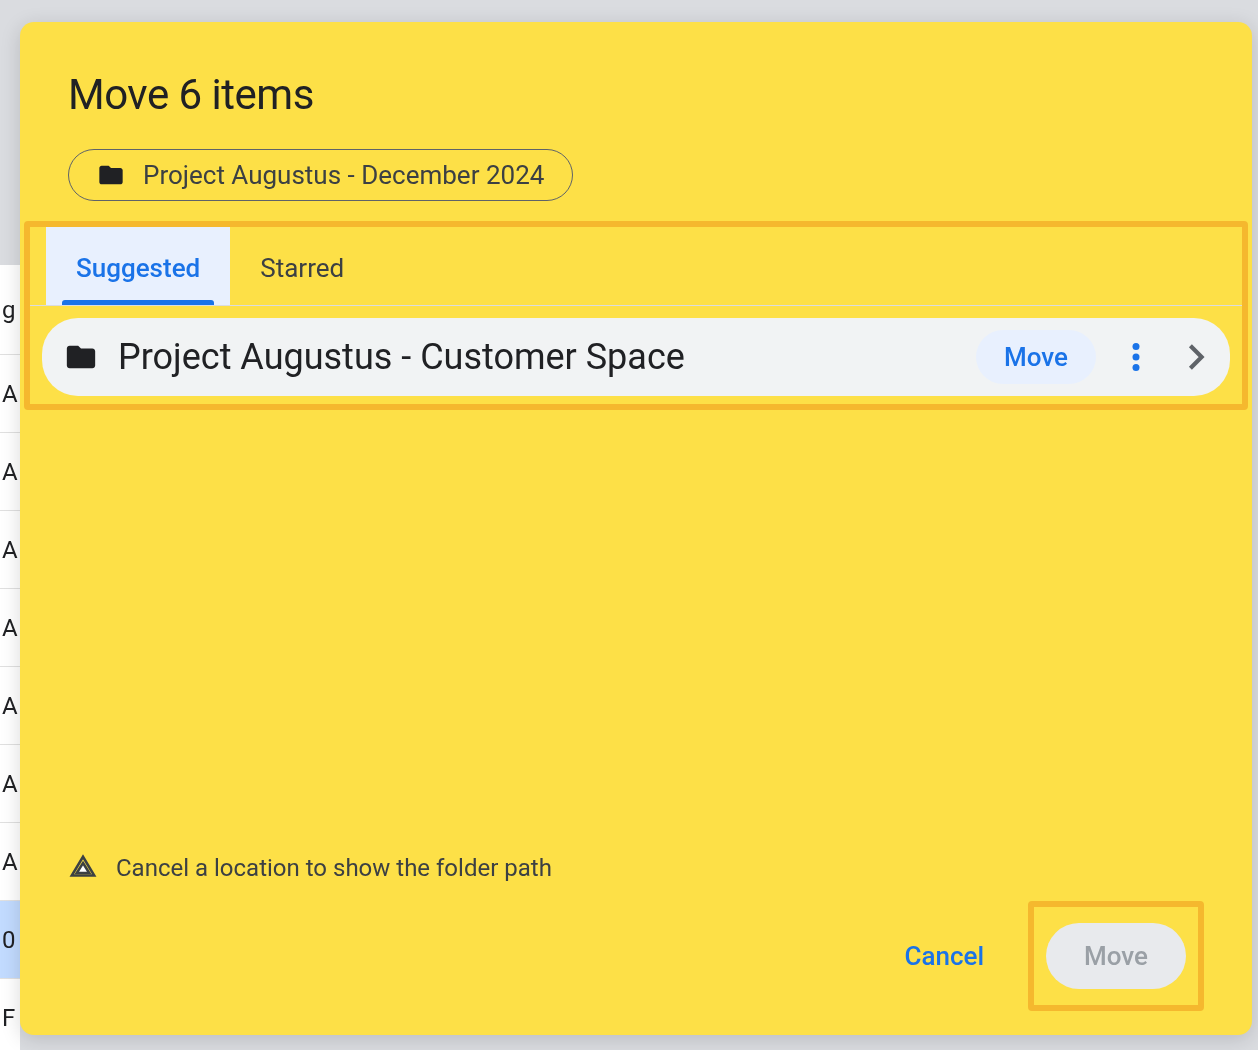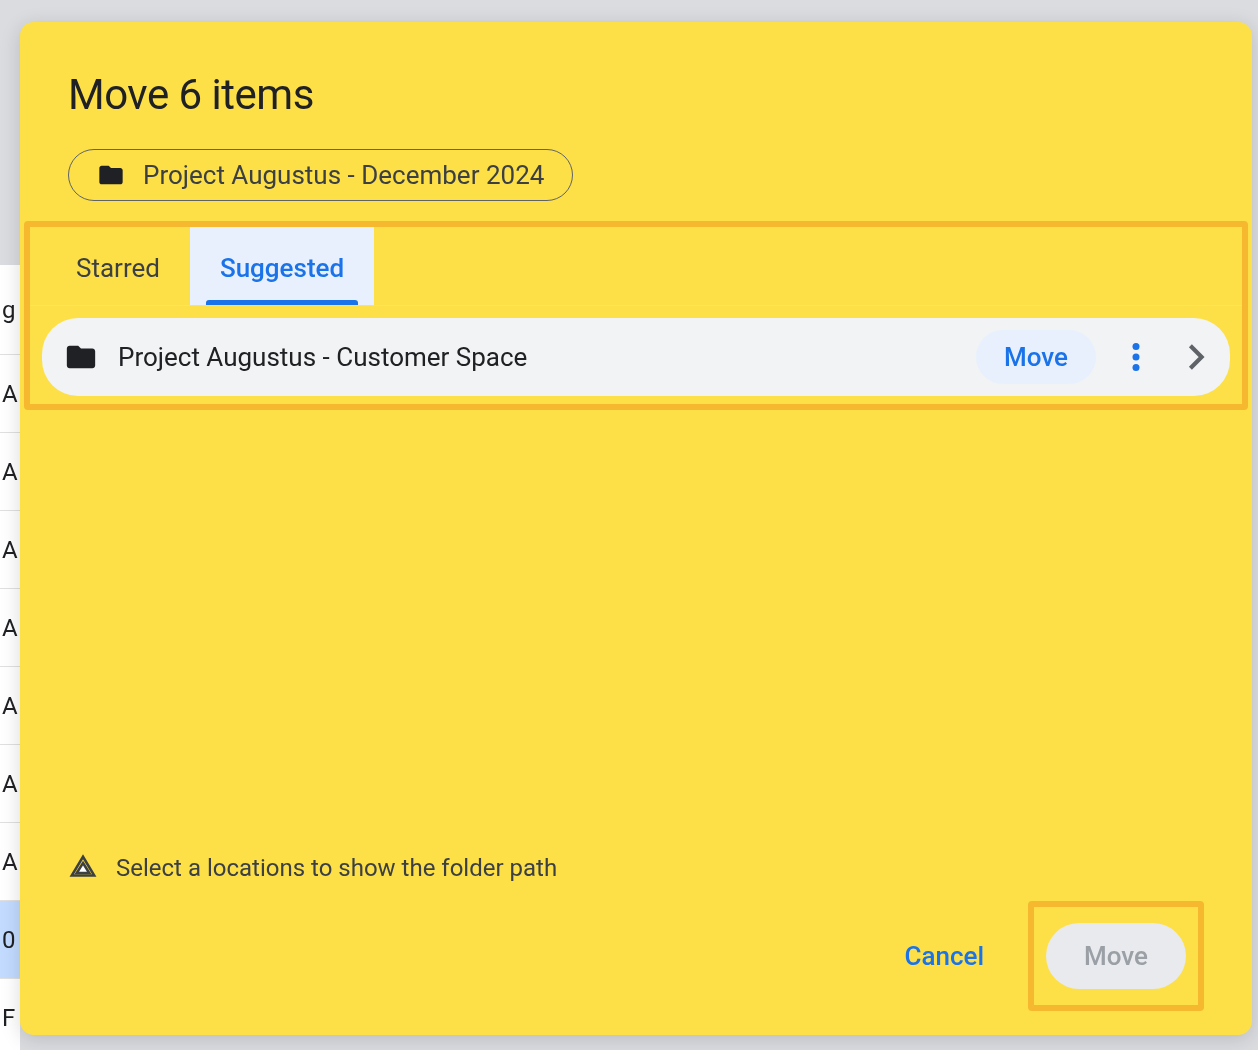--- a/index.html
+++ b/index.html
@@ -132,21 +132,21 @@
       padding: 12px 14px 12px 22px;
       gap: 20px;
     }
     .folder-icon svg {
       width: 34px;
       height: 34px;
       display: block;
     }
     .folder-name {
       flex: 1;
-      font-size: 26px;
+      font-size: 36px;
       color: #202124;
     }
     .move-chip {
       background: #e8f0fe;
       color: #1a73e8;
       font-size: 26px;
       font-weight: 500;
       padding: 12px 28px;
       border-radius: 30px;
       cursor: pointer;
@@ -251,22 +251,22 @@
               <path d="M10 4H4c-1.1 0-2 .9-2 2v12c0 1.1.9 2 2 2h16c1.1 0 2-.9 2-2V8c0-1.1-.9-2-2-2h-8l-2-2z"></path>
             </svg>
         </span>
         <span>Project Augustus - December 2024</span>
       </div>
     </div>
   </div>
 
   <div class="highlight-area">
     <div class="tabs">
+      <div class="tab active">Suggested</div>
       <div class="tab">Starred</div>
-      <div class="tab active">Suggested</div>
     </div>
 
     <div class="folder-row">
       <span class="folder-icon">
         <svg viewBox="0 0 24 24" fill="#202124">
             <path d="M10 4H4c-1.1 0-2 .9-2 2v12c0 1.1.9 2 2 2h16c1.1 0 2-.9 2-2V8c0-1.1-.9-2-2-2h-8l-2-2z"></path>
           </svg>
       </span>
       <span class="folder-name">Project Augustus - Customer Space</span>
       <span class="move-chip">Move</span>
@@ -288,21 +288,21 @@
   <div class="dialog-body"></div>
 
   <div class="dialog-footer-path">
     <span class="path-icon">
       <svg viewBox="0 0 24 24" fill="none" stroke="#3c4043" stroke-width="2">
           <path d="M12 3 L21 18 L3 18 Z"></path>
           <path d="M12 8 L17 16 L7 16 Z" fill="#fff" stroke="none"></path>
           <path d="M12 8 L17 16 L7 16 Z"></path>
         </svg>
     </span>
-    <span class="path-text">Select a locations to show the folder path</span>
+    <span class="path-text">Cancel a location to show the folder path</span>
   </div>
 
   <div class="dialog-actions">
     <span class="cancel-btn">Cancel</span>
     <div class="move-btn-wrap">
       <div class="move-btn">Move</div>
     </div>
   </div>
 </div>
 

